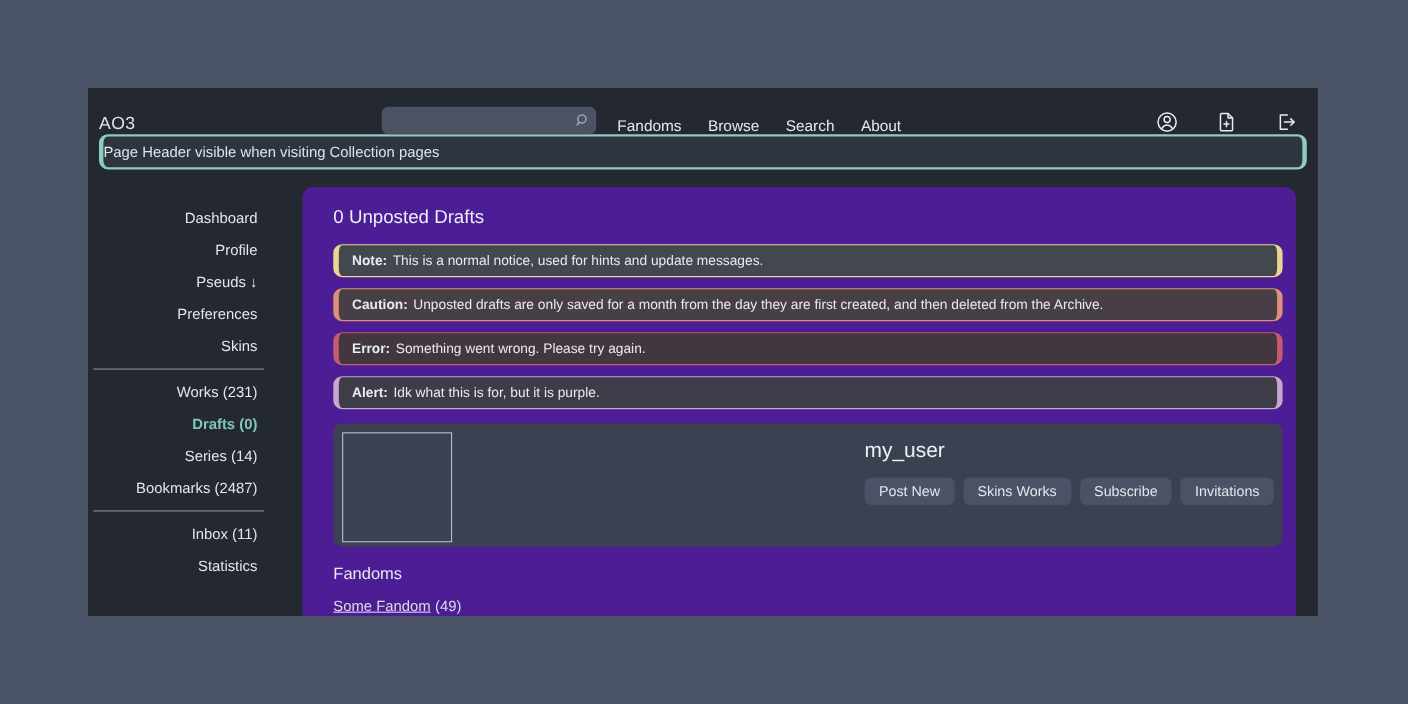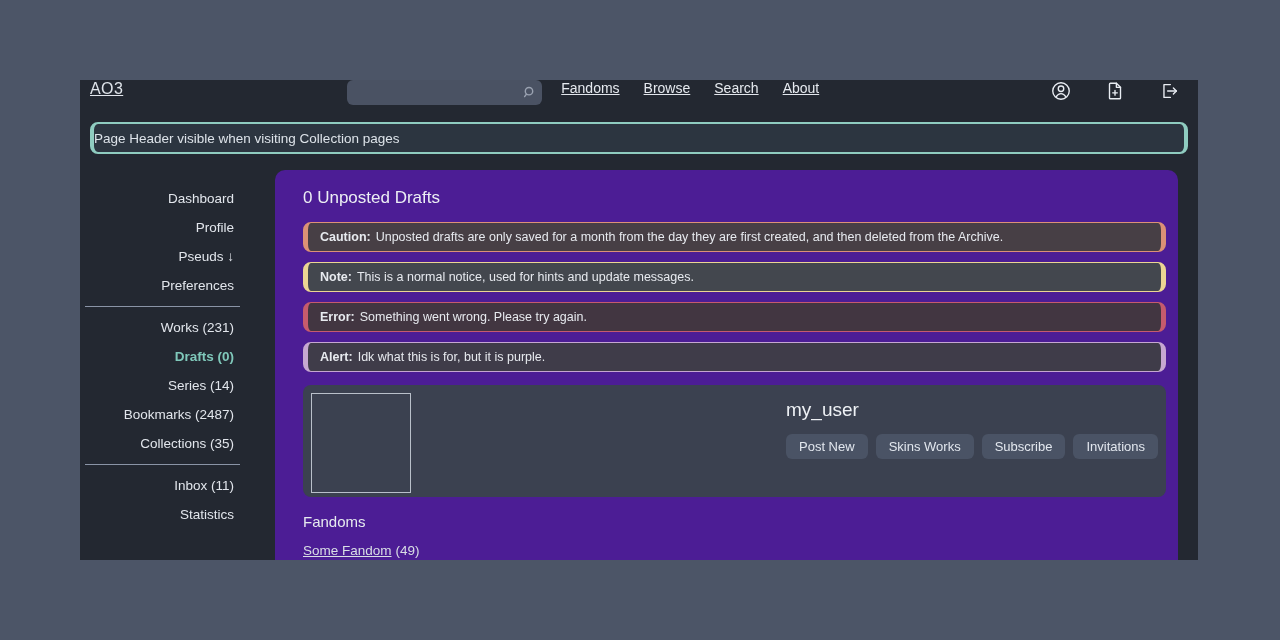--- a/index.html
+++ b/index.html
@@ -7,21 +7,21 @@
   body {
     background:#4c5567;
     font-family:"Liberation Sans", sans-serif;
     position:relative; overflow:hidden;
   }
   .window {
     position:absolute; left:80px; top:80px; width:1118px; height:480px;
     background:#232831; color:#e2e6ec; overflow:hidden;
   }
   
-  .topbar { display:flex; align-items:flex-start; height:42px; padding:0 18px 0 10px;text-decoration:underline; }
+  .topbar { display:flex; align-items:flex-end; height:42px; padding:0 18px 0 10px; }
   .logo { color:#dfe4ea; font-size:16px; letter-spacing:.4px; }
   .search-wrap { position:relative; margin-left:224px; }
   .search-input {
     width:195px; height:25px; background:#4a5263; border:none; border-radius:6px;
     padding:0 28px 0 10px; color:#e6eaef; font-size:13px; outline:none;
     font-family:"Liberation Sans", sans-serif;
   }
   .search-icon { position:absolute; right:6px; top:5px; color:#9aa2b1; pointer-events:none; }
   .nav { display:flex; gap:24px; margin-left:19px; font-size:14px; color:#e6eaef; }
   .nav-item { cursor:pointer; }
@@ -136,42 +136,42 @@
   </div>
 
   <div class="content">
 
     <div class="sidebar">
       <div class="side-inner">
         <div class="side-item">Dashboard</div>
         <div class="side-item">Profile</div>
         <div class="side-item">Pseuds ↓</div>
         <div class="side-item">Preferences</div>
+        <div class="side-item">Skins</div>
         <hr class="side-divider">
         <div class="side-item">Works (231)</div>
         <div class="side-item active">Drafts (0)</div>
         <div class="side-item">Series (14)</div>
         <div class="side-item">Bookmarks (2487)</div>
-        <div class="side-item">Collections (35)</div>
         <hr class="side-divider">
         <div class="side-item">Inbox (11)</div>
         <div class="side-item">Statistics</div>
       </div>
     </div>
 
     <div class="main">
       <h1 class="page-title">0 Unposted Drafts</h1>
 
+      <div class="notice note">
+        <b>Note:</b>
+        <span>This is a normal notice, used for hints and update messages.</span>
+      </div>
       <div class="notice caution">
         <b>Caution:</b>
         <span>Unposted drafts are only saved for a month from the day they are first created, and then deleted from the Archive.</span>
-      </div>
-      <div class="notice note">
-        <b>Note:</b>
-        <span>This is a normal notice, used for hints and update messages.</span>
       </div>
       <div class="notice error">
         <b>Error:</b>
         <span>Something went wrong. Please try again.</span>
       </div>
       <div class="notice alert">
         <b>Alert:</b>
         <span>Idk what this is for, but it is purple.</span>
       </div>
 

